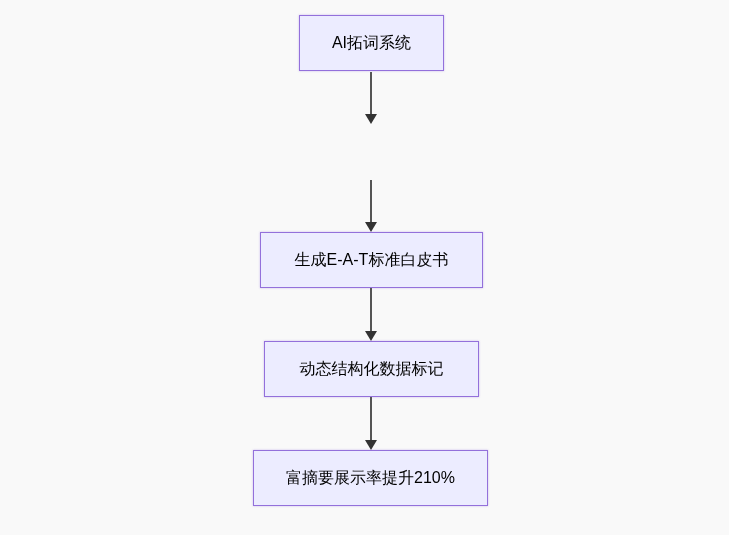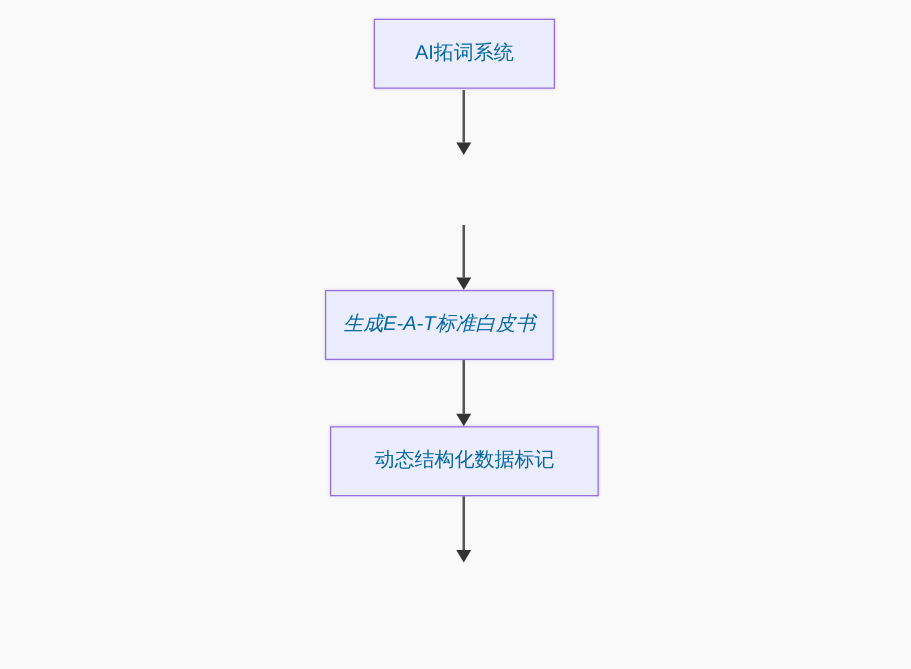--- a/index.html
+++ b/index.html
@@ -15,32 +15,32 @@
     height: 535px;
     background: #f9f9f9;
     overflow: hidden;
   }
   .flow-node {
     position: absolute;
     box-sizing: border-box;
     background: #ececff;
     border: 1px solid #9370db;
     box-shadow: 0 0 2px rgba(147,112,219,0.45);
-    color: #0369a1;
+    color: #000000;
     display: flex;
     align-items: center;
     justify-content: center;
     text-align: center;
     font-size: 16px;
     line-height: 1.2;
     white-space: nowrap;
   }
   .node-a { left: 299px; top: 15px;  width: 145px; height: 56px; }
   .node-b { left: 275px; top: 124px; width: 191px; height: 56px; }
-  .node-c { left: 260px; top: 232px; width: 183px; height: 56px; font-style: italic; }
+  .node-c { left: 260px; top: 232px; width: 223px; height: 56px; }
   .node-d { left: 264px; top: 341px; width: 215px; height: 56px; }
   .node-e { left: 253px; top: 450px; width: 235px; height: 56px; }
 
   .edge-line {
     position: absolute;
     left: 370px;
     width: 2px;
     background: #555555;
   }
   .edge-line.e1 { top: 72px;  height: 42px; }
@@ -85,14 +85,17 @@
   <div class="edge-line e3"></div>
   <div class="arrowhead h3"></div>
 
   <div class="flow-node node-d">
     <span>动态结构化数据标记</span>
   </div>
 
   <div class="edge-line e4"></div>
   <div class="arrowhead h4"></div>
 
+  <div class="flow-node node-e">
+    <span>富摘要展示率提升210%</span>
+  </div>
 
 </div>
 
 </body></html>

